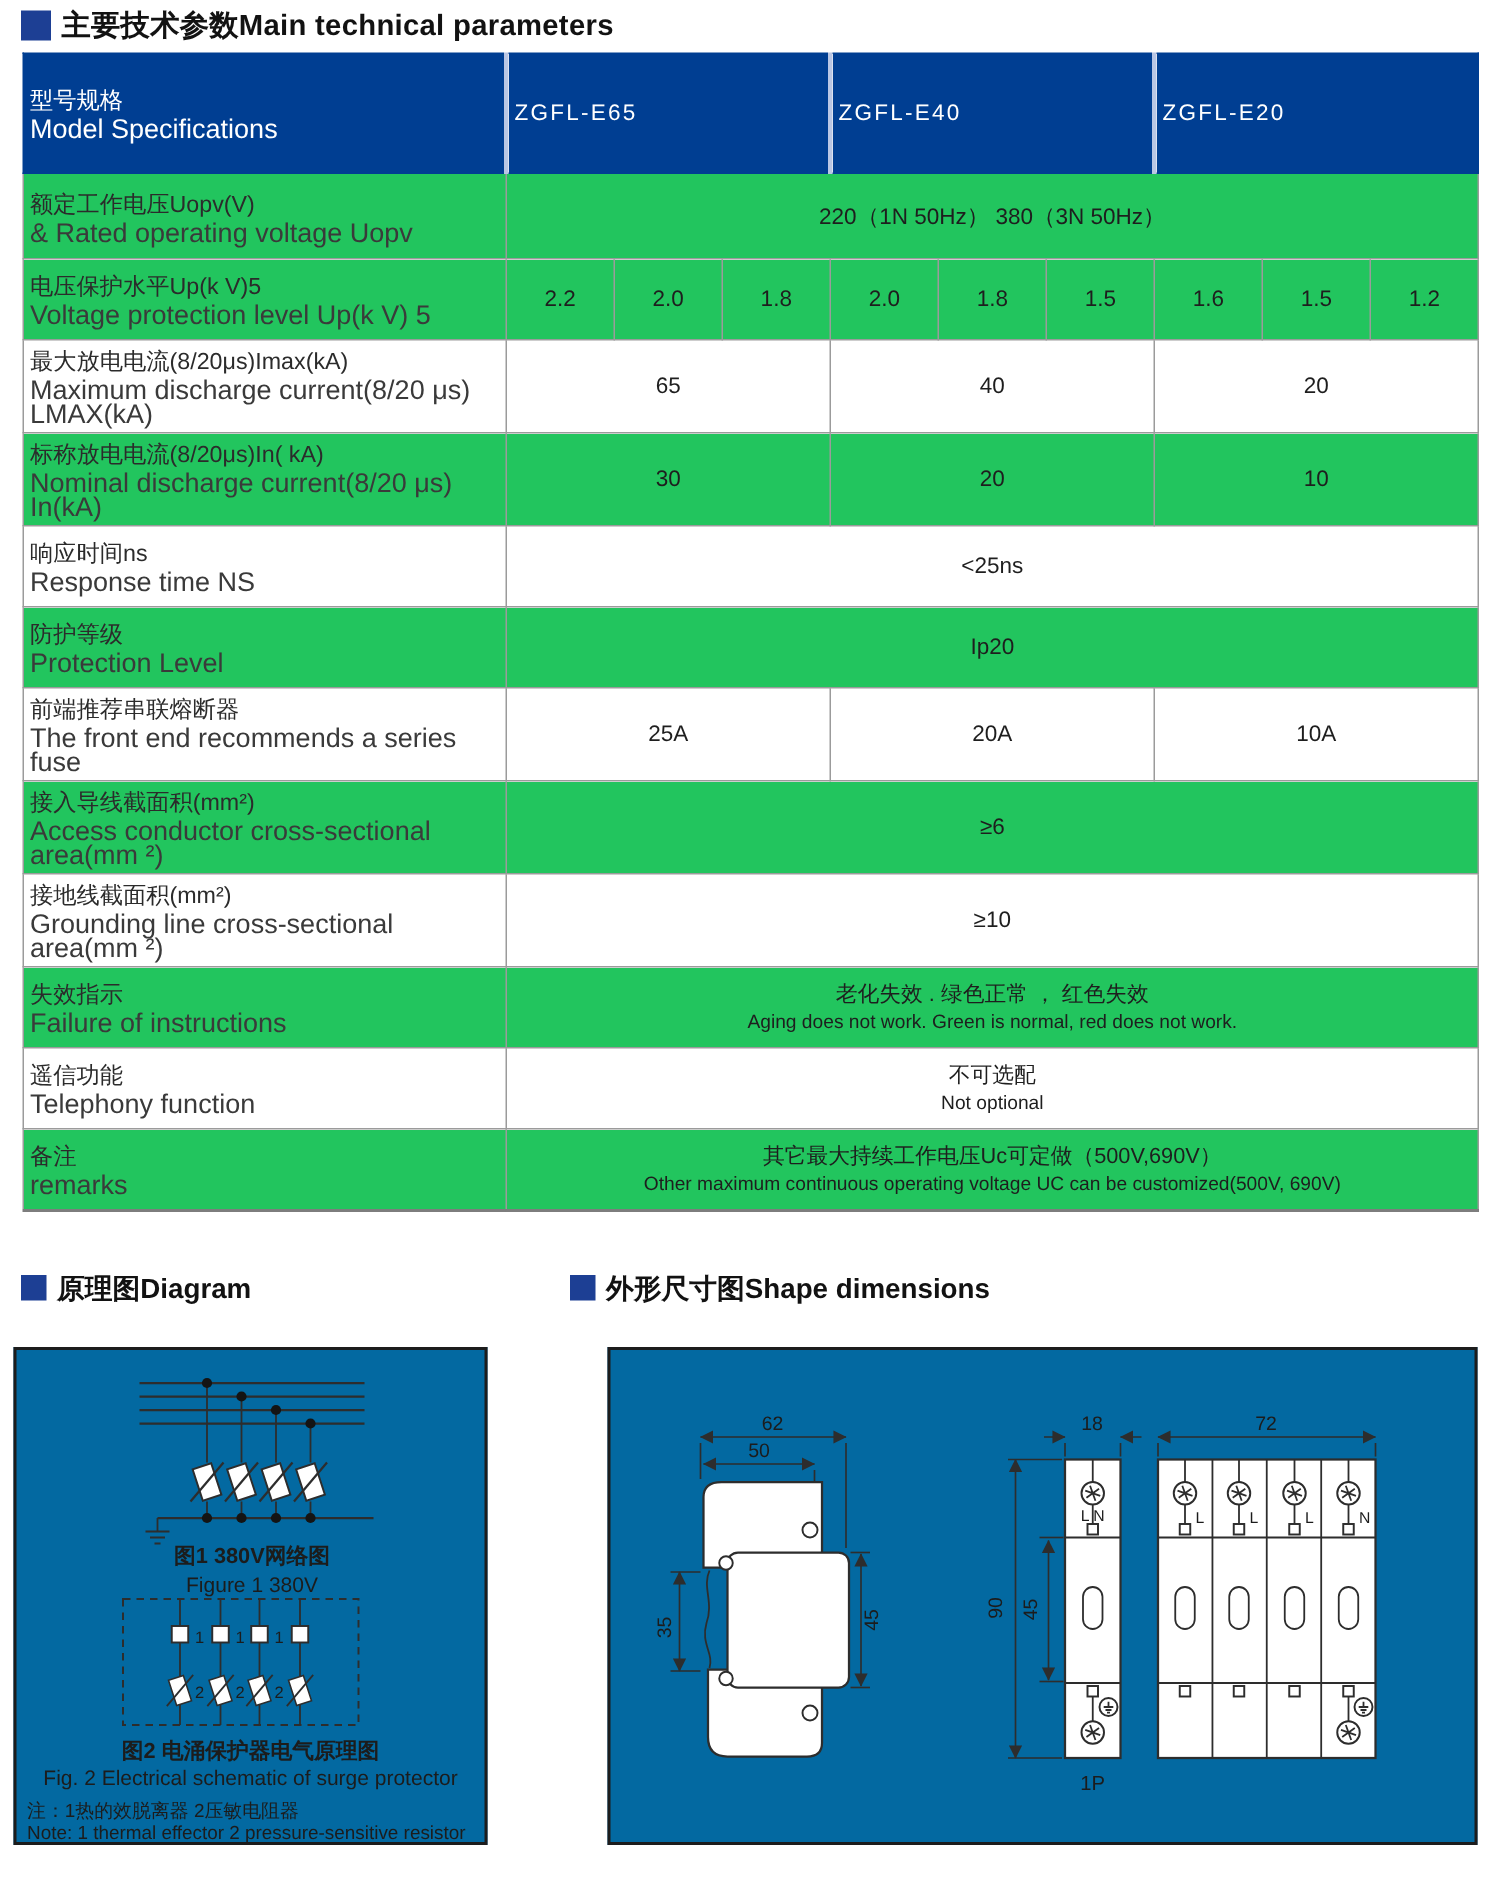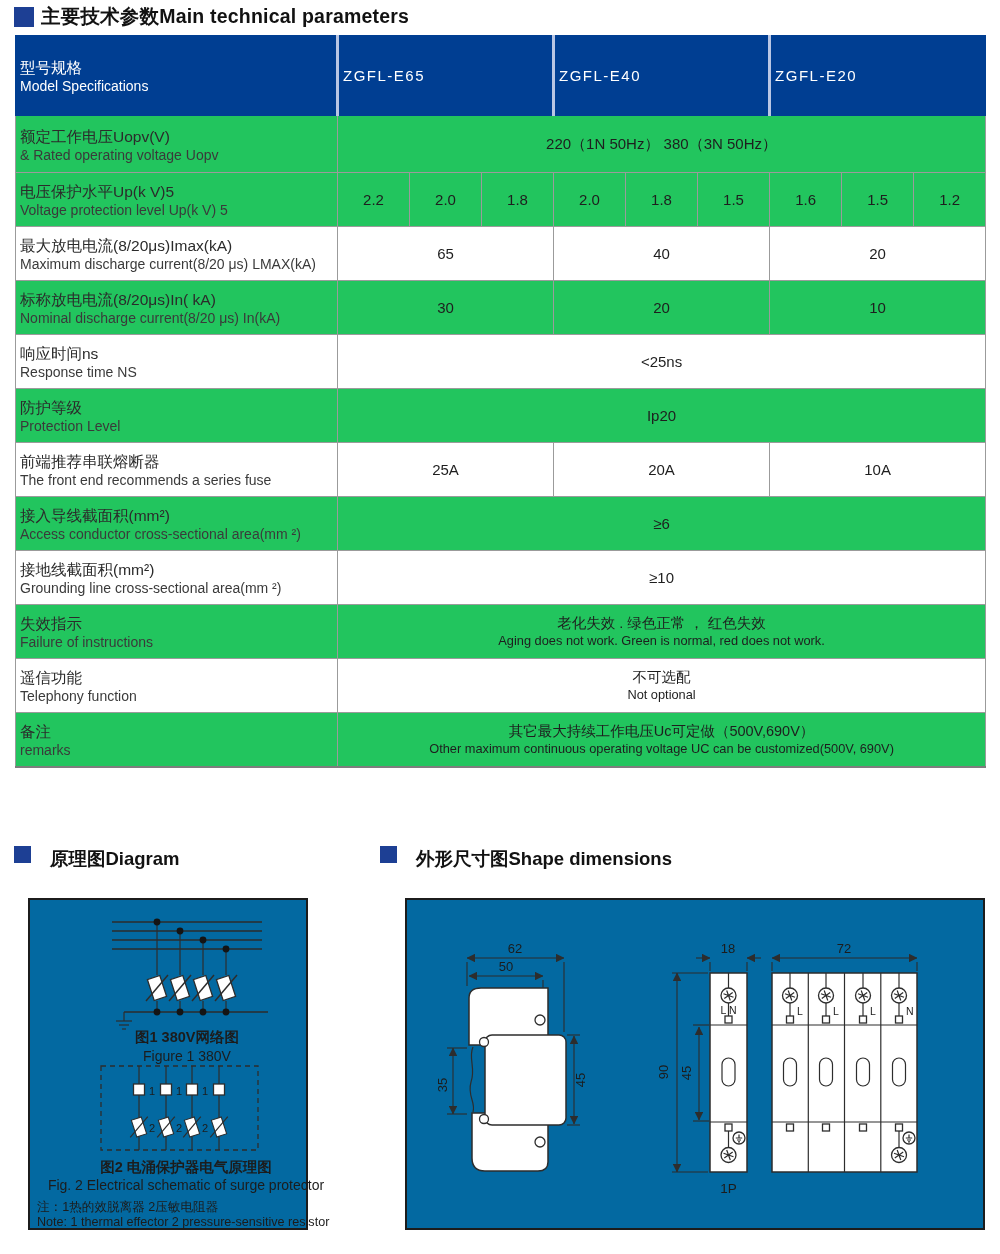--- a/index.html
+++ b/index.html
@@ -3,47 +3,47 @@
 <meta charset="utf-8">
 <style>
   *{box-sizing:border-box}
   html,body{margin:0;padding:0}
   body{width:1000px;height:1254px;background:#fff;position:relative;font-family:"Liberation Sans",sans-serif;}
 
   
   .title{position:absolute;left:14px;top:3px;display:flex;align-items:center;gap:7px;
          font-size:19.5px;font-weight:700;color:#121212;letter-spacing:.2px}
   .title .sq{width:20px;height:20px;background:#1d3f94;flex:0 0 auto}
-  .sect{position:absolute;top:846px;display:flex;gap:19px;
+  .sect{position:absolute;top:846px;display:flex;align-items:center;gap:7px;
         font-size:18.5px;font-weight:700;color:#121212}
   .sect .sq{width:17px;height:17px;background:#1d3f94;flex:0 0 auto}
   #sect-diagram{left:14px}
   #sect-shape{left:380px}
 
   
   table.spec{position:absolute;left:15px;top:35px;width:970px;border-collapse:collapse;
              table-layout:fixed;border:1px solid #9b9b9b;border-bottom:2px solid #7d7d7d}
   .spec td,.spec th{border:1px solid #9b9b9b;overflow:hidden;padding:4px}
   .spec tr{height:54px}
   .spec tr.r0{height:57px}
   tr.hdr{height:80px}
   tr.hdr th{background:#003e92;border:1px solid #003e92;color:#fff;font-weight:400;vertical-align:middle}
   th.hm{border-left:3px solid #b9c6e4 !important;text-align:left;font-size:15px;letter-spacing:1.5px}
   .hlbl,.lbl{text-align:left;padding:4px 8px 4px 14px;vertical-align:middle}
   tr.g td{background:#22c55e}
   .zh{font-size:15.5px;color:#2b2b2b;line-height:21px}
-  .en{font-size:14px;color:#3a3a3a;line-height:16px}
+  .en{font-size:18px;color:#3a3a3a;line-height:16px}
   tr.hdr .zh,tr.hdr .en{color:#fff}
   td.val{text-align:center;font-size:15px;color:#1e1e1e;vertical-align:middle}
   .vzh{font-size:14.5px;line-height:19px}
   .ven{font-size:12.8px;line-height:16px}
 
   
   .box{position:absolute;top:898px;border:2px solid #1c1c1c;background:#0369a1}
-  #box-diagram{left:28px;width:280px;height:332px}
+  #box-diagram{left:9px;width:316px;height:332px}
   #box-shape{left:405px;width:580px;height:332px}
   svg{display:block}
   .ln{stroke:#2d2d2d;stroke-width:1.5;fill:none}
   .thin{stroke:#2d2d2d;stroke-width:1.2;fill:none}
   .dim{stroke:#2d2d2d;stroke-width:1.1;fill:none}
   .dash{stroke:#2d2d2d;stroke-width:1.3;fill:none;stroke-dasharray:5 4}
   .dot{fill:#141414}
   .wfill{fill:#fff}
   .sqc{fill:#fff;stroke:#2d2d2d;stroke-width:1.3}
   text{fill:#1c1c1c;font-family:"Liberation Sans",sans-serif}

